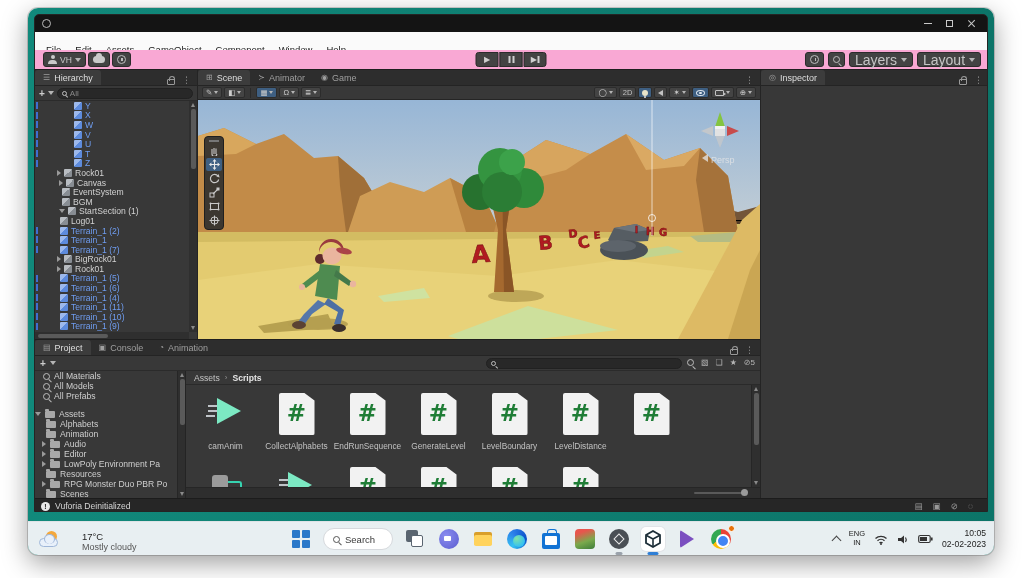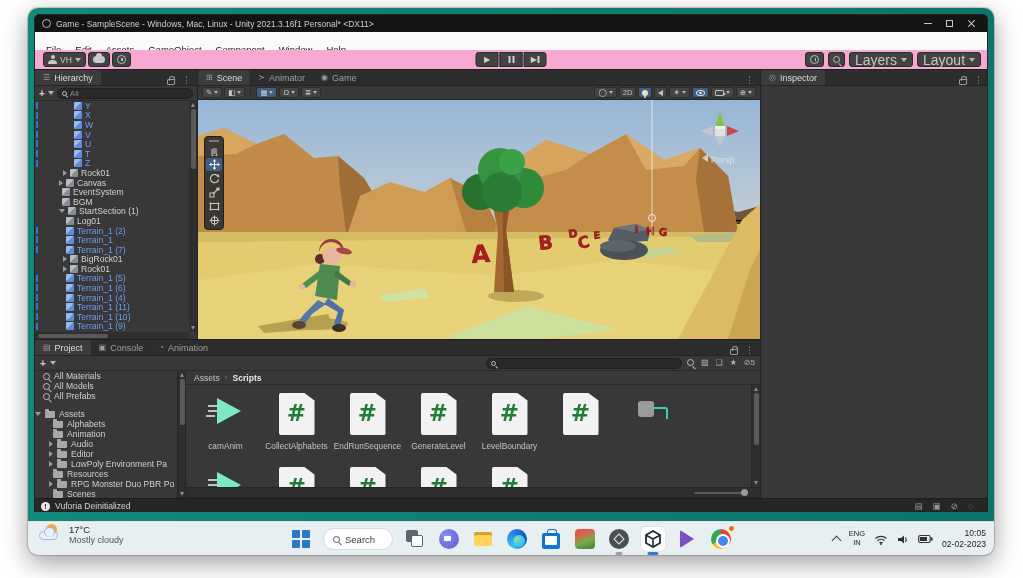--- a/index.html
+++ b/index.html
@@ -53,21 +53,21 @@
   .lock::before{content:"";position:absolute;left:1px;top:-4px;width:4px;height:4px;border:1.1px solid #9a9a9a;border-bottom:none;border-radius:3px 3px 0 0}
   .kebab{color:#9a9a9a;font-size:9px;letter-spacing:0}
   
   #hierarchy{left:0;top:55px;width:163px;height:269px;border-right:1px solid #242424}
   .subtool{position:absolute;left:0;top:16px;right:0;height:15px;background:#383838;border-bottom:1px solid #2b2b2b;display:flex;align-items:center;padding:0 4px;gap:3px}
   .plus{color:#cdcdcd;font-size:10px;font-weight:bold}
   .searchbox{flex:1;height:11px;background:#282828;border:1px solid #212121;border-radius:6px;display:flex;align-items:center;gap:3px;padding:0 4px;color:#8a8a8a;font-size:8px}
   .searchbox .mag{width:5px;height:5px;border-width:1px}.searchbox .mag::after{left:3.6px;top:3.6px;width:3px;height:1px}
   #htree{position:absolute;left:0;top:31px;right:8px;bottom:7px;overflow:hidden}
   .hrow{height:9.6px;display:flex;align-items:center;gap:3px;position:relative;font-size:8.6px;white-space:nowrap}
-  .hrow.d1{padding-left:24px}.hrow.d2{padding-left:28px}.hrow.d3{padding-left:36px}
+  .hrow.d1{padding-left:24px}.hrow.d2{padding-left:22px}.hrow.d3{padding-left:36px}
   .arr{width:0;height:0;visibility:hidden;flex:none}
   .ar .arr{visibility:visible;border-top:3px solid transparent;border-bottom:3px solid transparent;border-left:4px solid #9a9a9a}
   .ad .arr{visibility:visible;border-left:3px solid transparent;border-right:3px solid transparent;border-top:4px solid #9a9a9a}
   .cube{width:8px;height:8px;flex:none;border-radius:1px;background:linear-gradient(135deg,#b9bdc2 50%,#888d93 50%)}
   .pfb .cube{background:linear-gradient(135deg,#9db9ec 50%,#5d8bdd 50%)}
   .pfb .hlbl{color:#6f9df1}.go .hlbl{color:#d2d2d2}
   .pfb::before{content:"";position:absolute;left:1px;top:1px;width:2px;height:7px;background:#3f6fd1}
   .vsb{position:absolute;right:0;top:31px;width:8px;bottom:7px;background:#2f2f2f}
   .vsb .thumb{position:absolute;left:1.5px;width:5px;background:#5a5a5a;border-radius:2px}
   .tri-u{position:absolute;left:1.5px;top:2px;width:0;height:0;border-left:2.5px solid transparent;border-right:2.5px solid transparent;border-bottom:4px solid #8a8a8a}
@@ -100,21 +100,21 @@
   .ptool svg{display:block}
   
   #inspector{left:725px;top:55px;width:229px;height:428px;border-left:1px solid #242424}
   
   #project{left:0;top:324px;width:725px;height:159px;border-top:1px solid #1f1f1f}
   #projtool{position:absolute;left:0;top:16px;right:0;height:15px;background:#383838;border-bottom:1px solid #2b2b2b;display:flex;align-items:center;padding:0 5px;gap:4px}
   #projsearch{position:absolute;left:451px;width:196px;height:11px;top:2px}
   .picons{position:absolute;right:5px;top:2px;display:flex;gap:7px;align-items:center;color:#b5b5b5;font-size:8px}
   #ptree{position:absolute;left:0;top:31px;width:142px;bottom:0;overflow:hidden;background:#383838}
   .prow{height:10px;display:flex;align-items:center;gap:4px;font-size:8.6px;color:#cfcfcf;padding-left:8px;white-space:nowrap}
-  .prow.d1{padding-left:22px}
+  .prow.d1{padding-left:15px}
   .prow .arr{margin-left:-8px}
   .folder{width:10px;height:7px;background:#a8a8a8;border-radius:1px;position:relative;flex:none}
   .folder::before{content:"";position:absolute;left:0;top:-2px;width:4px;height:2px;background:#a8a8a8;border-radius:1px 1px 0 0}
   .gap{height:8px}
   #ptreesb{position:absolute;left:142px;top:31px;width:8px;bottom:0;background:#2f2f2f;border-left:1px solid #262626}
   #pcontent{position:absolute;left:150px;top:31px;right:0;bottom:0;border-left:1px solid #242424}
   #crumb{position:absolute;left:0;top:0;right:0;height:14px;background:#383838;border-bottom:1px solid #2a2a2a;display:flex;align-items:center;gap:5px;padding-left:8px;font-size:8.6px}
   #crumb .c1{color:#c6c6c6}#crumb .sep2{color:#8f8f8f;font-size:8px}#crumb .c2{color:#e4e4e4;font-weight:bold}
   #agrid{position:absolute;left:4px;top:14px;right:10px;bottom:11px;overflow:hidden;display:flex;flex-wrap:wrap;align-content:flex-start}
   .acell{width:71px;height:74px;display:flex;flex-direction:column;align-items:center;padding-top:8px}
@@ -131,21 +131,21 @@
   #pcsb{position:absolute;right:0;top:14px;width:9px;bottom:11px;background:#2f2f2f;border-left:1px solid #262626}
   #pcbottom{position:absolute;left:0;bottom:0;right:0;height:11px;background:#2e2e2e;border-top:1px solid #262626}
   #zoomslider{position:absolute;right:14px;top:4px;width:52px;height:2px;background:#5a5a5a;border-radius:1px}
   #zoomknob{position:absolute;right:12px;top:1px;width:7px;height:7px;border-radius:50%;background:#9a9a9a}
   
   #statusbar{position:absolute;left:0;top:483px;right:0;height:15px;background:#262626;border-top:1px solid #1c1c1c;display:flex;align-items:center;padding:0 6px;gap:5px;font-size:8.6px;color:#d5d5d5}
   .warn{width:9px;height:9px;border-radius:50%;background:#e9e9e9;color:#222;font-size:7px;font-weight:bold;display:flex;align-items:center;justify-content:center}
   .sicons{margin-left:auto;display:flex;gap:10px;color:#9a9a9a;font-size:8.5px;padding-right:8px}
   
   #taskbar{position:absolute;left:0;bottom:0;right:0;height:34px;background:#f1f4f7f5;border-top:1px solid #dfe3e7;color:#222}
-  #weather{position:absolute;left:10px;top:1px;display:flex;gap:7px;align-items:center}
+  #weather{position:absolute;left:10px;top:8px;display:flex;gap:20px;align-items:center}
   .wicon{width:24px;height:22px;position:relative}
   .wicon .sun{position:absolute;left:8px;top:1px;width:11px;height:11px;border-radius:50%;background:#f4a83c}
   .wicon .cl{position:absolute;left:1px;top:8px;width:19px;height:9px;border-radius:6px;background:#e8f0fa;border:1px solid #9fb6d8}
   .wicon .cl::before{content:"";position:absolute;left:4px;top:-5px;width:9px;height:9px;border-radius:50%;background:#e8f0fa;border:1px solid #9fb6d8;border-bottom:none}
   #weather .t1{font-size:9.5px;color:#1e1e1e}
   #weather .t2{font-size:9px;color:#555}
   #tbcenter{position:absolute;left:50%;top:0;height:34px;transform:translateX(-50%);display:flex;gap:10px;align-items:center}
   .tico{width:24px;height:24px;border-radius:5px;display:flex;align-items:center;justify-content:center;position:relative}
   .tico.active{background:#fff;box-shadow:0 0 0 1px #e1e4e8}
   .runline{position:absolute;left:50%;bottom:-4px;transform:translateX(-50%);width:7px;height:2.6px;border-radius:2px;background:#9aa2ab}
@@ -181,21 +181,20 @@
 </style>
 </head>
 <body>
 
 <div id="desktop">
 
   <div id="uwin">
 
     <div id="titlebar">
       <span class="uicon"></span>
-      <span>Game - SampleScene - Windows, Mac, Linux - Unity 2021.3.16f1 Personal* &lt;DX11&gt;</span>
       <span class="wctl">
         <span class="wc-min"></span>
         <span class="wc-max"></span>
         <span class="wc-close"></span>
       </span>
     </div>
 
     <div id="menubar">
 
     <span class="menu-item">File</span>
@@ -808,20 +807,24 @@
             <div class="acell">
               <span class="aicon script"></span>
               <div class="albl">GenerateLevel</div>
             </div>
 
             <div class="acell">
               <span class="aicon script"></span>
               <div class="albl">LevelBoundary</div>
             </div>
 
+            <div class="acell">
+              <span class="aicon script"></span>
+              <div class="albl">LevelDistance</div>
+            </div>
 
             <div class="acell">
               <span class="aicon script"></span>
 
             </div>
 
             <div class="acell">
               <span class="aicon controller"></span>
               <div class="albl"></div>
             </div>

